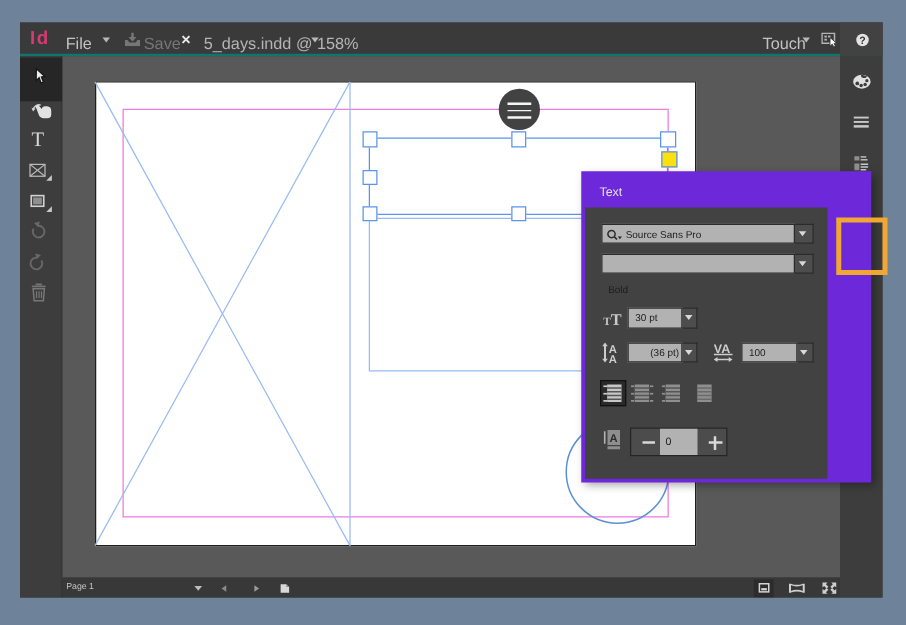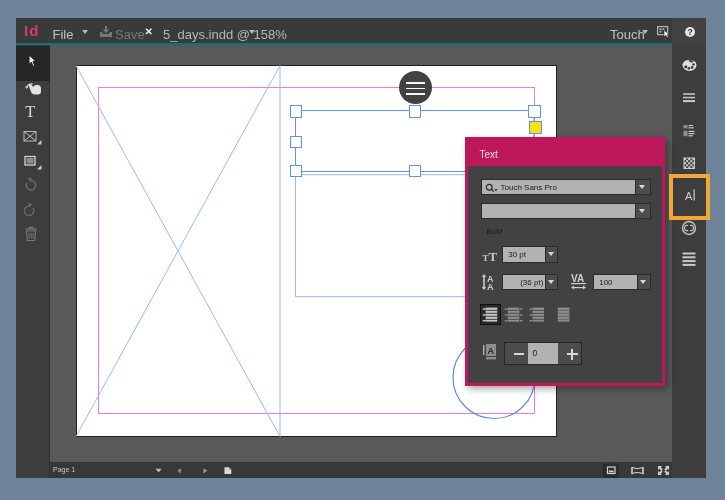--- a/index.html
+++ b/index.html
@@ -19,21 +19,21 @@
 
 #bbar { position:absolute; left:34px; top:443.5px; width:622px; height:16.5px; background:#383838; }
 
 #rtool { position:absolute; left:656px; top:27px; width:34px; height:433px; background:#3d3d3d; }
 
 #page { position:absolute; left:25.5px; top:20px; width:481.5px; height:372px; background:#ffffff; border:1px solid #1f1f1f; }
 #marginrect { position:absolute; left:48px; top:42.2px; width:437px; height:326.5px; border:1px solid #ef7ae0; }
 
 .hdl { position:absolute; width:12.5px; height:12.5px; background:#fff; border:1px solid #5b94e8; }
 
-#panel { position:absolute; left:449px; top:118.5px; width:200px; height:249.5px; background:#be185d; box-shadow:3px 3px 7px rgba(0,0,0,0.35); }
+#panel { position:absolute; left:449px; top:118.5px; width:232px; height:249.5px; background:#6d28d9; box-shadow:3px 3px 7px rgba(0,0,0,0.35); }
 #panelbody { position:absolute; left:3px; top:29px; width:194px; height:217.5px; background:#424242; }
 .fld { position:absolute; background:#b2b2b2; color:#1c1c1c; font-size:8px; border:1px solid #2b2b2b; }
 .ddbtn { position:absolute; background:#4d4d4d; border:1px solid #2b2b2b; border-left:none; }
 .ddbtn:after { content:""; position:absolute; left:50%; top:50%; margin-left:-3.5px; margin-top:-2px; border-left:3.5px solid transparent; border-right:3.5px solid transparent; border-top:4.2px solid #d9d9d9; }
 .picon { position:absolute; color:#c8c8c8; font-weight:bold; font-family:"Liberation Serif",serif; }
 </style>
 </head>
 <body>
 <div id="app">
 
@@ -234,21 +234,21 @@
   <div id="panel">
     <span style="position:absolute; left:14.5px; top:12px; font-size:10px; color:#e2e2e2;">Text</span>
     <div id="panelbody"></div>
 
     <div class="fld" style="left:15.5px; top:42.9px; width:155px; height:15.8px; line-height:15.8px;">
       <svg width="14" height="11" style="position:absolute; left:3.5px; top:2.8px;" viewBox="0 0 14 11">
           <circle cx="4.2" cy="4.2" r="2.9" fill="none" stroke="#2a2a2a" stroke-width="1.2"></circle>
           <line x1="6.3" y1="6.3" x2="8.6" y2="8.6" stroke="#2a2a2a" stroke-width="1.3"></line>
           <path d="M9.2 6.2 h3.4 l-1.7 2.1 z" fill="#2a2a2a"></path>
         </svg>
-      <span style="position:absolute; left:19px;">Touch Sans Pro</span>
+      <span style="position:absolute; left:19px;">Source Sans Pro</span>
     </div>
     <div class="ddbtn" style="left:170.5px; top:42.9px; width:15.2px; height:15.8px;"></div>
 
     <div class="fld" style="left:15.5px; top:66.5px; width:155px; height:15.6px; line-height:15.6px;">
         <span style="position:absolute; left:5px;margin-top:20px;">Bold</span>
       </div>
     <div class="ddbtn" style="left:170.5px; top:66.5px; width:15.2px; height:15.6px;"></div>
 
     <div class="picon" style="left:17.6px; top:110.5px;"><span style="font-size:9px;">T</span><span style="font-size:13px;">T</span></div>
     <div class="fld" style="left:37.2px; top:109.5px; width:43.4px; height:16.5px; line-height:16.5px;">

